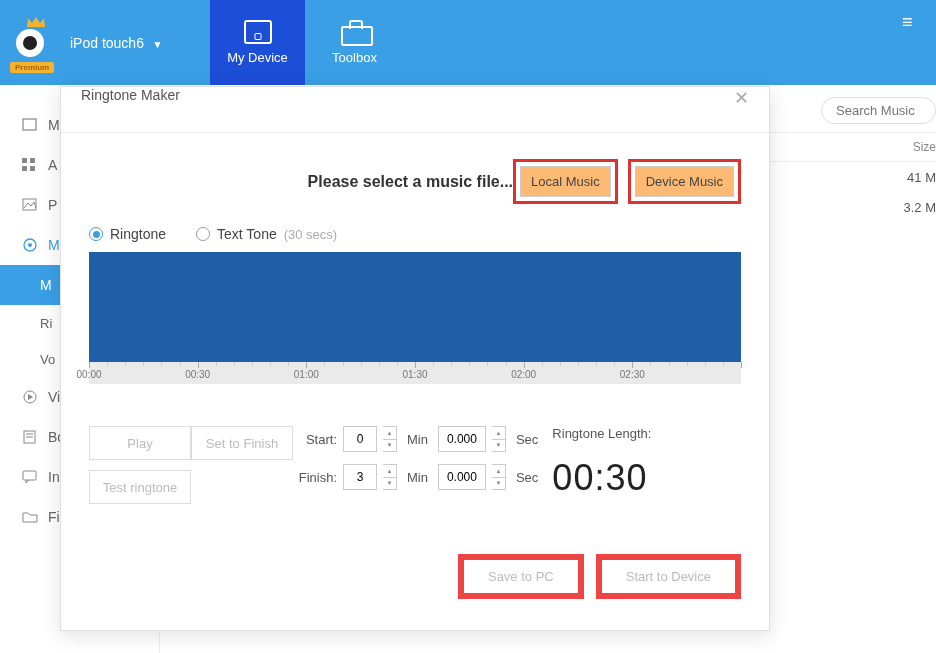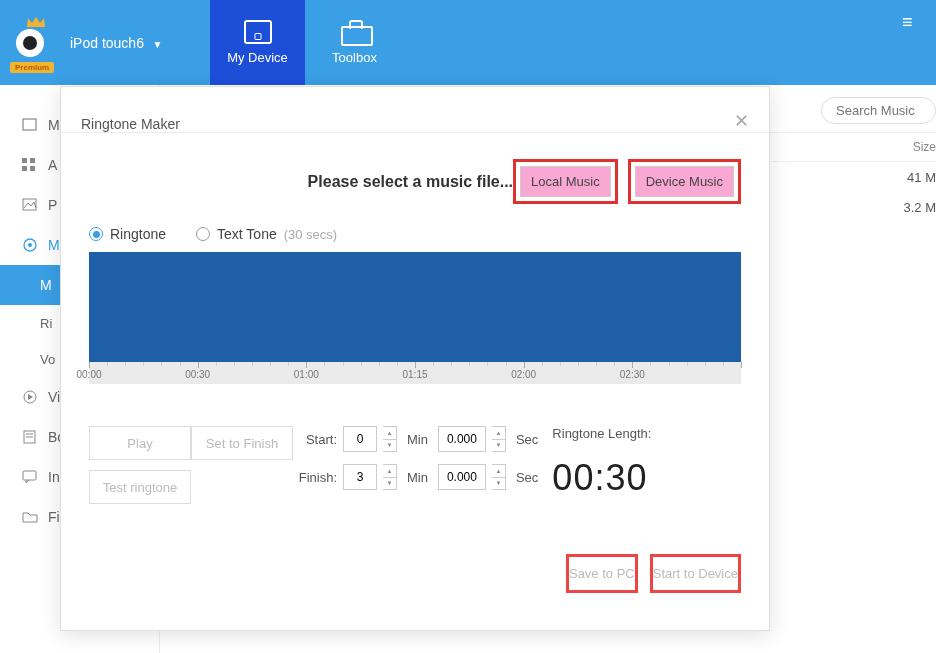--- a/index.html
+++ b/index.html
@@ -38,30 +38,30 @@
 .search-wrap { display:flex; justify-content:flex-end; padding:12px 0 8px 0; }
 .search-input { width:115px; border:1px solid #ddd; border-radius:14px; padding:5px 14px; font-size:13px; color:#14532d; outline:none;}
 .table-head { display:flex; height:30px; border-top:1px solid #eee; border-bottom:1px solid #eee; font-size:12px; color:#888; align-items:center;}
 .col-rating { flex:1; padding-left:20px;}
 .col-size { width:60px; text-align:right; padding-right:0;}
 .table-row { display:flex; height:30px; font-size:13px; color:#555; align-items:center;}
 .table-row .col-size{color:#555;}
 
 
 .modal { position:absolute; left:60px; top:86px; width:710px; height:545px; background:#fff; border:1px solid #e0e0e0; box-shadow:0 4px 20px rgba(0,0,0,0.12); }
-.modal-header { height:46px; border-bottom:1px solid #eee; display:flex; align-items:flex-end; padding:0 20px; justify-content:space-between;}
+.modal-header { height:46px; border-bottom:1px solid #eee; display:flex; align-items:flex-start; padding:0 20px; justify-content:space-between;}
 .modal-title { font-size:14px; color:#555; }
 .modal-close { font-size:18px; color:#aaa; cursor:pointer; font-weight:300;}
 .modal-body { padding:26px 28px 20px 28px; }
 .select-row { display:flex; justify-content:flex-end; align-items:center; margin-bottom:22px;}
 .select-prompt { font-size:16px; font-weight:bold; color:#333; }
 
 .source-btns { display:flex; gap:10px; }
 .source-btn-wrap { border:3px solid #e03131; padding:4px; }
-.source-btn { border:1px solid #ccc; background:#f9a8d4; padding:7px 10px; font-size:13px; color:#444; cursor:pointer;}
+.source-btn { border:1px solid #ccc; background:#fdba74; padding:7px 10px; font-size:13px; color:#444; cursor:pointer;}
 
 .tone-type { display:flex; gap:30px; align-items:center; font-size:14px; margin-bottom:10px;}
 .radio { display:flex; align-items:center; gap:7px; cursor:pointer; color:#444;}
 .radio-dot { width:14px; height:14px; border:1px solid #999; border-radius:50%; display:flex; align-items:center; justify-content:center;}
 .radio.checked .radio-dot { border-color:#3a9fe5;}
 .radio.checked .radio-dot::after{content:'';width:7px;height:7px;background:#3a9fe5;border-radius:50%;}
 .radio-hint{color:#aaa;font-size:13px;}
 
 .waveform { height:110px; background:#1f5fa8; }
 .time-ruler { height:22px; background:#eaeaea; position:relative; font-size:10px; color:#777;}
@@ -81,21 +81,21 @@
 .spinner { width:14px; height:26px; border:1px solid #ccc; border-left:none; display:flex; flex-direction:column;}
 .spinner div{flex:1;display:flex;align-items:center;justify-content:center;font-size:6px;color:#888;cursor:pointer;}
 .spinner div:first-child{border-bottom:1px solid #ccc;}
 .unit{margin:0 4px;}
 
 .length-area { margin-left:10px;}
 .length-label { font-size:13px; color:#555; margin-bottom:16px;}
 .length-value { font-size:36px; color:#222; font-weight:400; letter-spacing:1px;}
 
 .save-row { display:flex; justify-content:flex-end; gap:12px; margin-top:50px;}
-.save-btn { border:3px solid #ef4444; background:#fff; color:#bbb; padding:9px 0; font-size:13px; cursor:pointer;}
+.save-btn { border:6px solid #ef4444; background:#fff; color:#bbb; padding:9px 24px; font-size:13px; cursor:pointer;}
 </style>
 </head>
 <body>
 
 <div class="topbar">
   <div class="logo-area">
     <div class="logo-badge">
       <svg class="crown" viewBox="0 0 20 14">
           <path d="M1 12 L2 3 L6 8 L10 2 L14 8 L18 3 L19 12 Z" fill="#f2b430"></path>
         </svg>
@@ -276,21 +276,21 @@
         <div class="tick" style="left: 83.3333%;"></div>
         <div class="tick minor" style="left: 86.1111%;"></div>
         <div class="tick minor" style="left: 88.8889%;"></div>
         <div class="tick minor" style="left: 91.6667%;"></div>
         <div class="tick minor" style="left: 94.4444%;"></div>
         <div class="tick minor" style="left: 97.2222%;"></div>
         <div class="tick" style="left: 100%;"></div>
         <div class="label" style="left: 0%;">00:00</div>
         <div class="label" style="left: 16.6667%;">00:30</div>
         <div class="label" style="left: 33.3333%;">01:00</div>
-        <div class="label" style="left: 50%;">01:15</div>
+        <div class="label" style="left: 50%;">01:30</div>
         <div class="label" style="left: 66.6667%;">02:00</div>
         <div class="label" style="left: 83.3333%;">02:30</div>
       </div>
 
     <div class="controls">
       <div class="btn-col">
         <button class="ctrl-btn">Play</button>
         <button class="ctrl-btn">Test ringtone</button>
       </div>
       <div class="btn-col">

